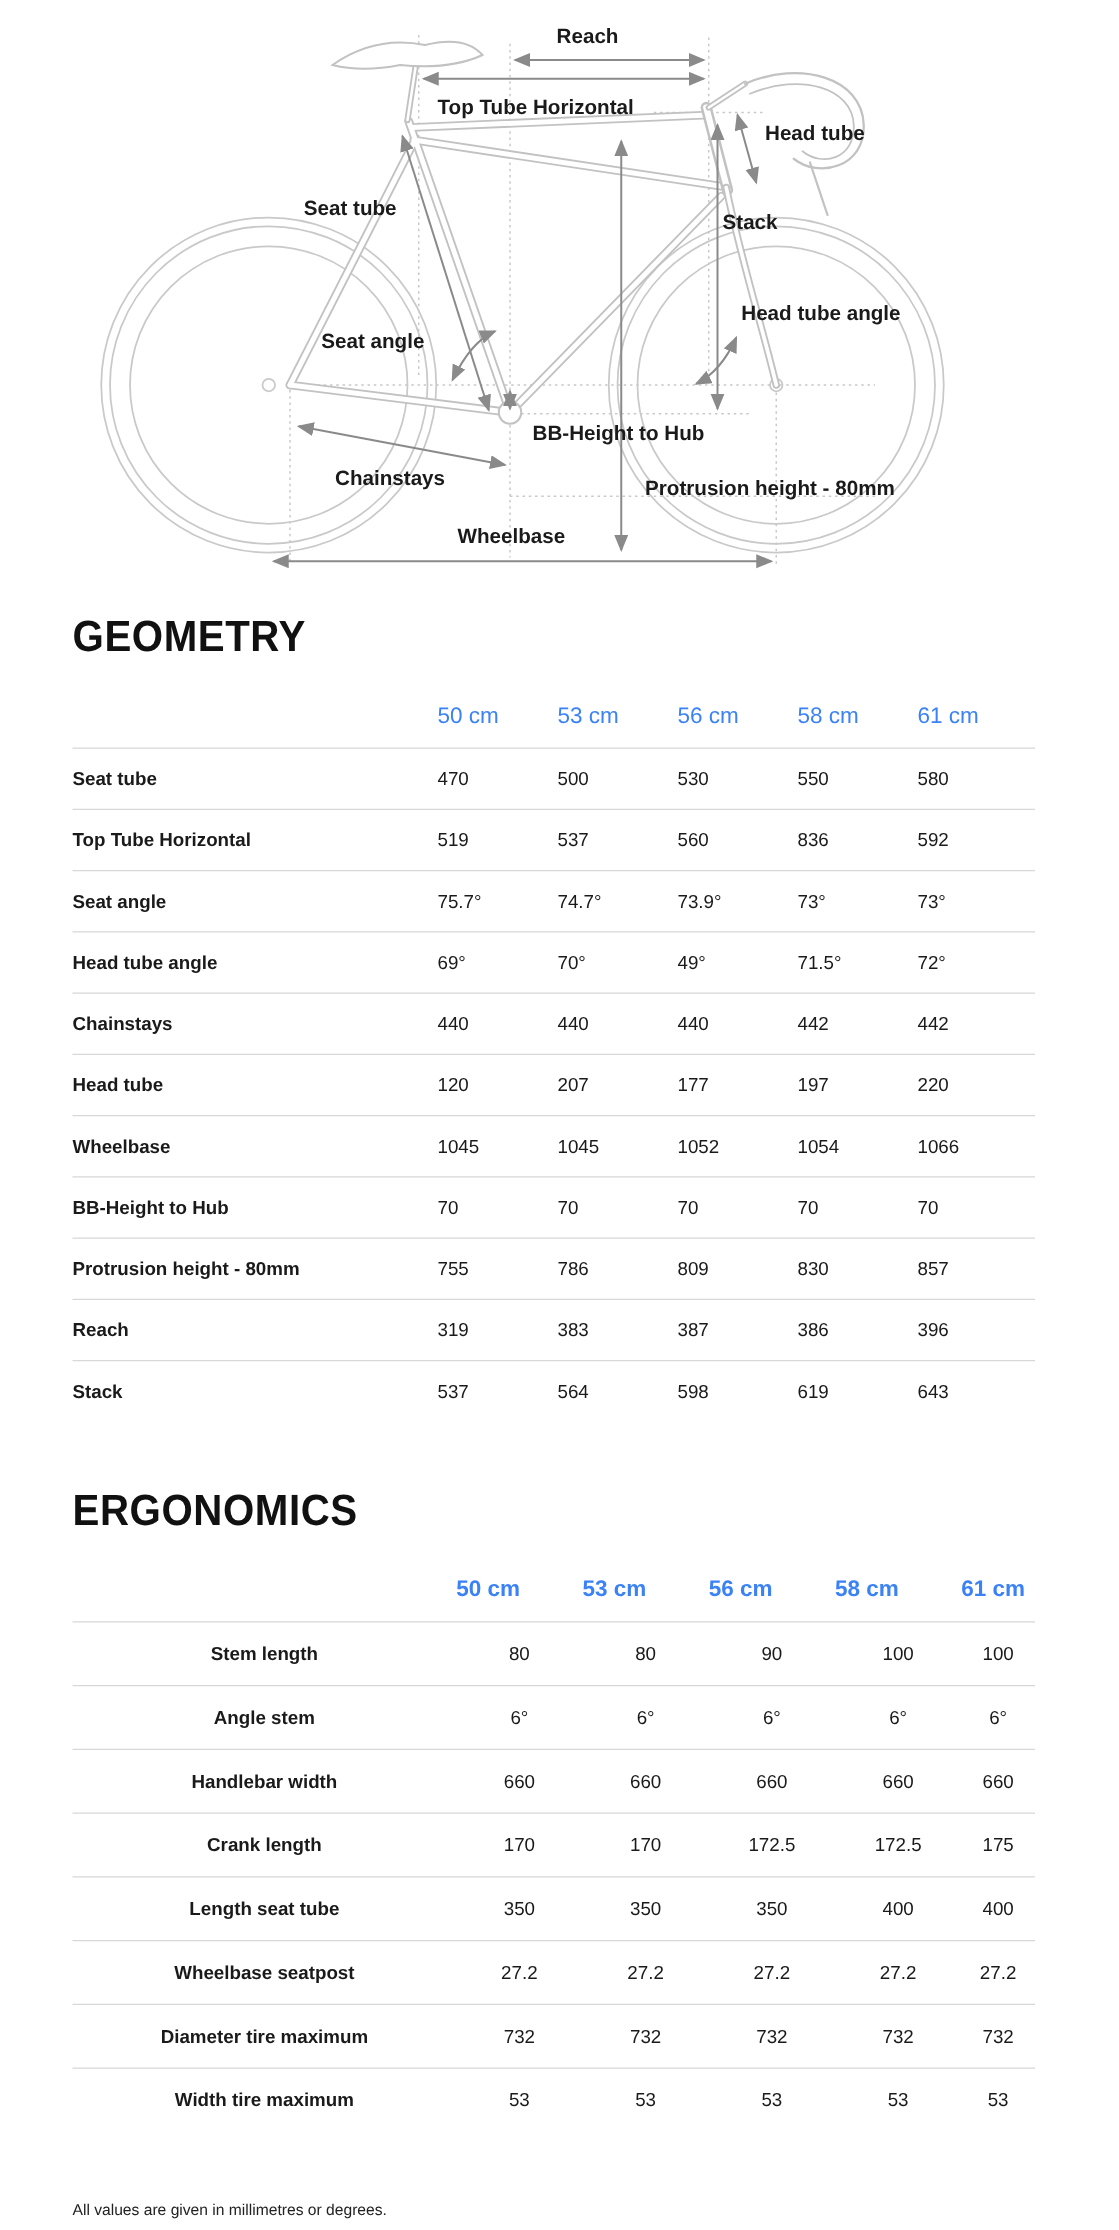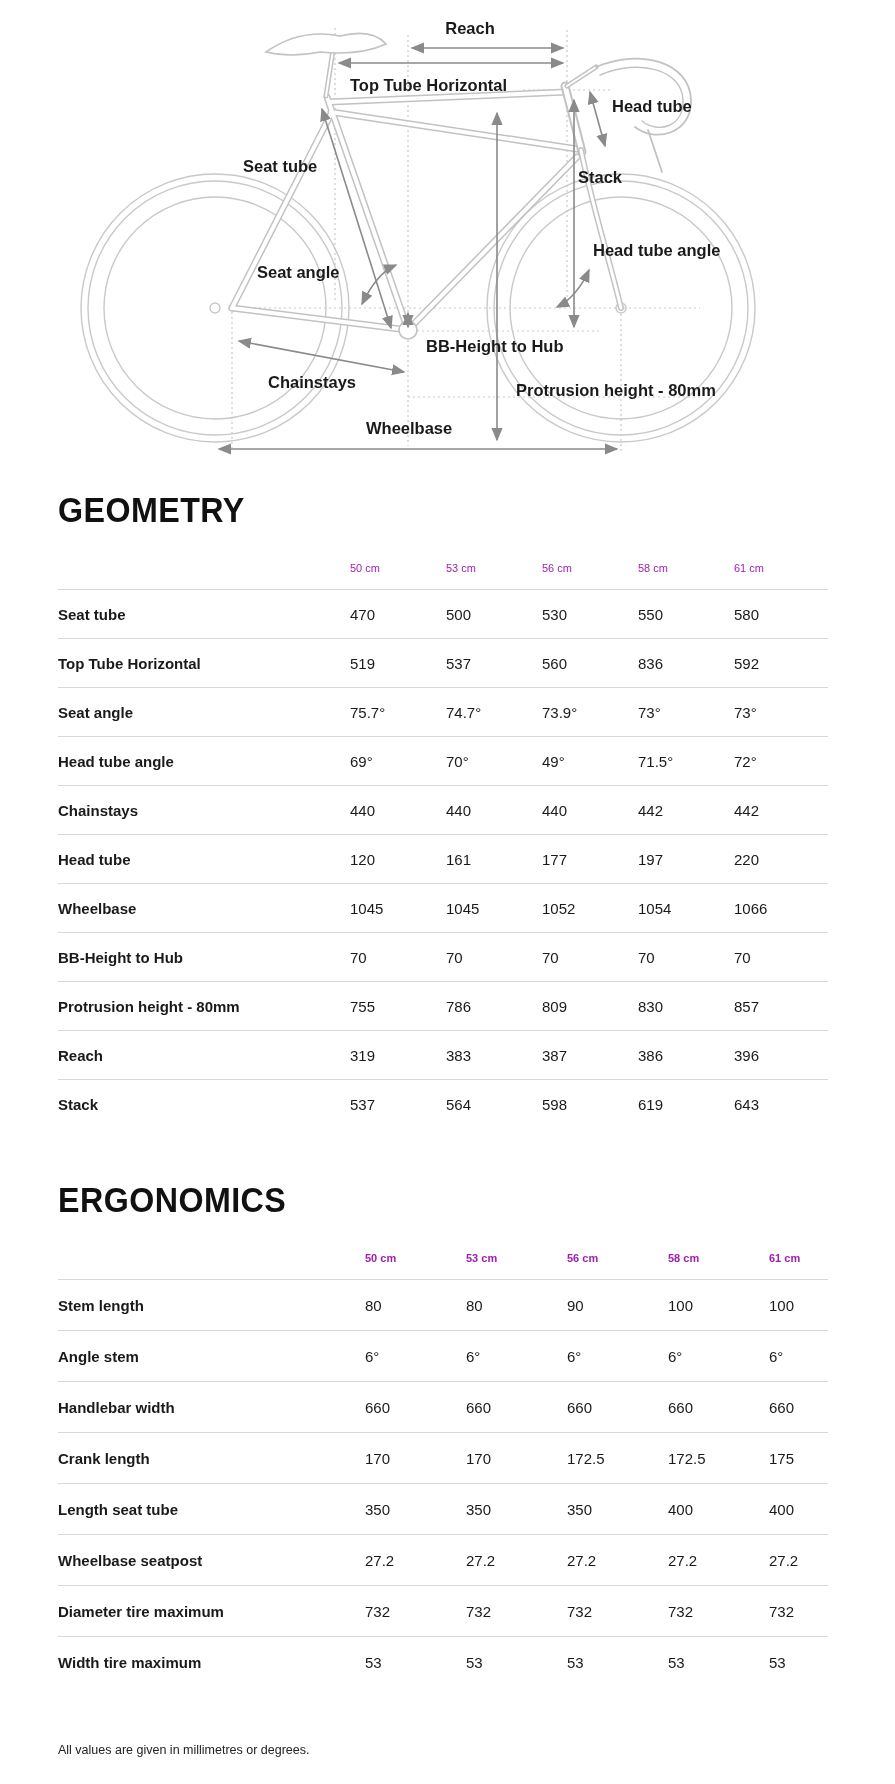--- a/index.html
+++ b/index.html
@@ -19,34 +19,34 @@
     line-height:44px;
     color:#111;
     transform:scaleX(.92);
     transform-origin:left center;
   }
   .spec-table{width:770px;margin-left:58px;}
   .spec-table .thead{
     display:grid;
     margin-top:30px;
     padding-bottom:15px;
-    font-size:11px;
-    color:#a21caf;
+    font-size:18px;
+    color:#3b82f6;
   }
   .geo .thead,.geo .tr{grid-template-columns:292px 96px 96px 96px 96px 1fr;}
   .ergo .thead,.ergo .tr{grid-template-columns:307px 101px 101px 101px 101px 1fr;}
   .ergo .thead{font-weight:700;}
   .spec-table .tr{
     display:grid;
     align-items:center;
     border-top:1px solid #d8d8d8;
     font-size:15px;
   }
   .geo .tr{height:48px;}
-  .ergo .tr{height:50px;}
+  .ergo .tr{height:50px;text-align:center;}
   .spec-table .td.label{font-weight:700;}
   .footer-note{
     margin:56px 0 0 58px;
     font-size:12.5px;
     color:#222;
     padding-bottom:30px;
   }
   svg text{
     font-family:"Liberation Sans","DejaVu Sans",sans-serif;
     font-size:16.5px;
@@ -220,21 +220,21 @@
       <div class="td label">Chainstays</div>
       <div class="td">440</div>
       <div class="td">440</div>
       <div class="td">440</div>
       <div class="td">442</div>
       <div class="td">442</div>
     </div>
     <div class="tr">
       <div class="td label">Head tube</div>
       <div class="td">120</div>
-      <div class="td">161</div>
+      <div class="td">207</div>
       <div class="td">177</div>
       <div class="td">197</div>
       <div class="td">220</div>
     </div>
     <div class="tr">
       <div class="td label">Wheelbase</div>
       <div class="td">1045</div>
       <div class="td">1045</div>
       <div class="td">1052</div>
       <div class="td">1054</div>

